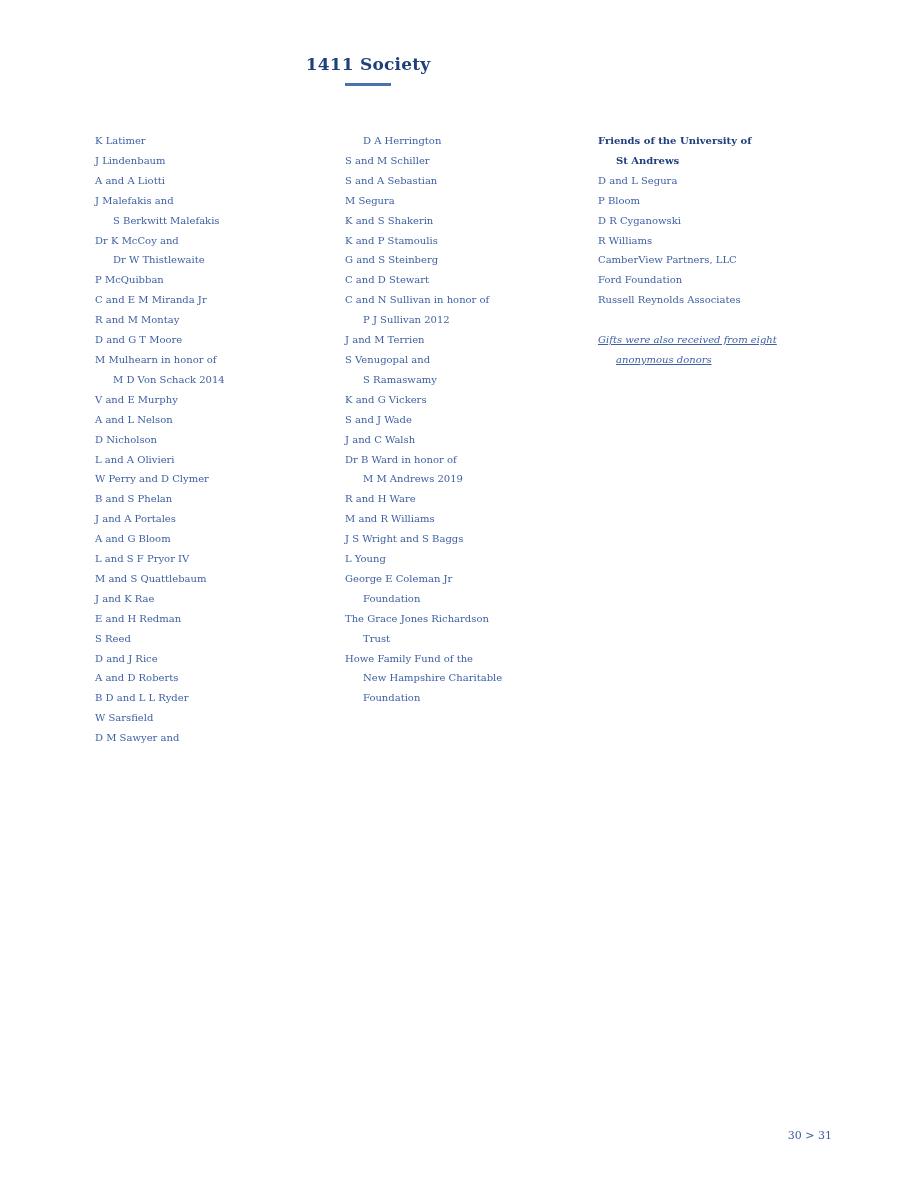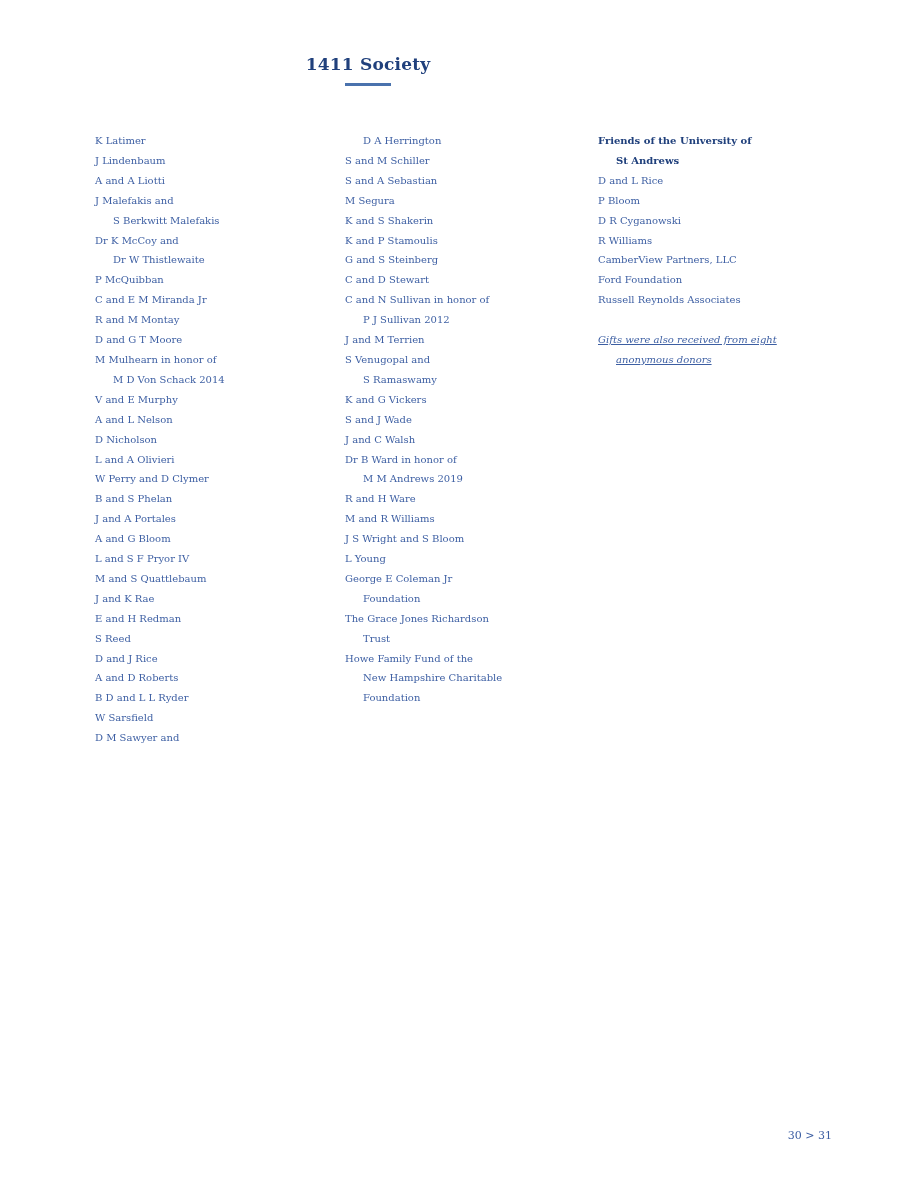--- a/index.html
+++ b/index.html
@@ -111,34 +111,34 @@
         <div class="line">J and M Terrien</div>
         <div class="line">S Venugopal and</div>
         <div class="line indent">S Ramaswamy</div>
         <div class="line">K and G Vickers</div>
         <div class="line">S and J Wade</div>
         <div class="line">J and C Walsh</div>
         <div class="line">Dr B Ward in honor of</div>
         <div class="line indent">M M Andrews 2019</div>
         <div class="line">R and H Ware</div>
         <div class="line">M and R Williams</div>
-        <div class="line">J S Wright and S Bloom</div>
+        <div class="line">J S Wright and S Baggs</div>
         <div class="line">L Young</div>
         <div class="line">George E Coleman Jr</div>
         <div class="line indent">Foundation</div>
         <div class="line">The Grace Jones Richardson</div>
         <div class="line indent">Trust</div>
         <div class="line">Howe Family Fund of the</div>
         <div class="line indent">New Hampshire Charitable</div>
         <div class="line indent">Foundation</div>
       </div>
     <div class="col col-3">
         <div class="line bold">Friends of the University of</div>
         <div class="line indent bold">St Andrews</div>
-        <div class="line">D and L Rice</div>
+        <div class="line">D and L Segura</div>
         <div class="line">P Bloom</div>
         <div class="line">D R Cyganowski</div>
         <div class="line">R Williams</div>
         <div class="line">CamberView Partners, LLC</div>
         <div class="line">Ford Foundation</div>
         <div class="line">Russell Reynolds Associates</div>
         <div class="line blank"></div>
         <div class="line italic">Gifts were also received from eight</div>
         <div class="line indent italic">anonymous donors</div>
       </div>

